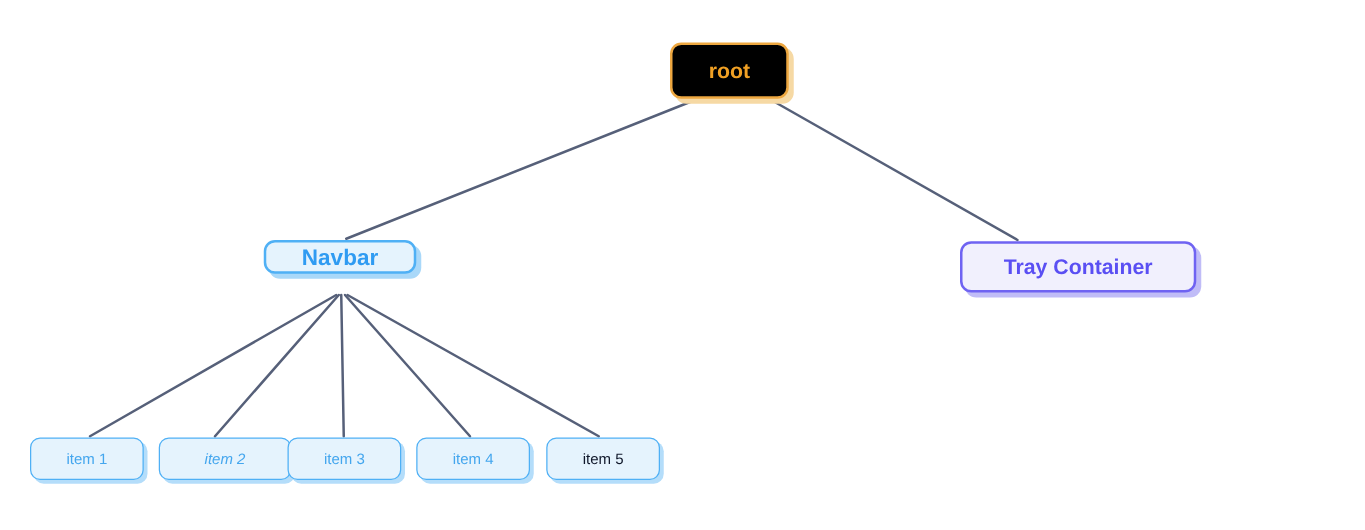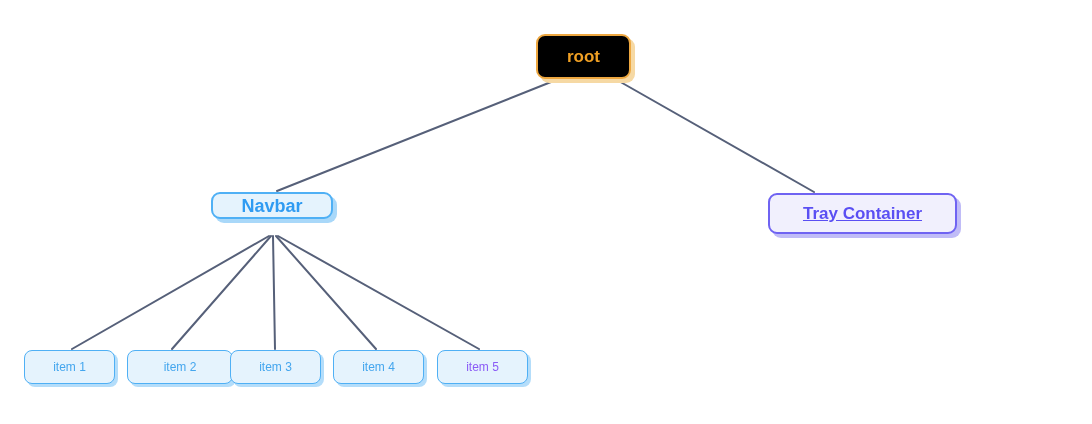--- a/index.html
+++ b/index.html
@@ -82,21 +82,20 @@
     background: #f1f0fd;
     border-color: #6f63f2;
     border-width: 2px;
     border-radius: 9px;
     box-shadow: 4px 4px 0 0 #c0bcf7;
   }
   .node.purple .node-label {
     color: #5a4ff3;
     font-size: 17px;
     font-weight: bold;
-    text-decoration: underline;
   }
 </style>
 </head>
 <body>
 
 <div id="canvas">
 
   <svg id="edge-layer" viewBox="0 0 1092 424" width="1092" height="424" xmlns="http://www.w3.org/2000/svg">
       <line x1="556" y1="80" x2="277" y2="191" stroke="#566079" stroke-width="2" stroke-linecap="round"></line>
       <line x1="617" y1="80" x2="814" y2="192" stroke="#566079" stroke-width="2" stroke-linecap="round"></line>
@@ -113,27 +112,27 @@
       </div>
       <div class="node blue big" style="left: 211px; top: 192px; width: 122px; height: 27px; background: rgb(229, 243, 253); border-color: rgb(79, 176, 245);">
         <span class="node-label" style="color: rgb(47, 155, 242);">Navbar</span>
       </div>
       <div class="node purple" style="left: 768px; top: 193px; width: 189px; height: 41px; background: rgb(241, 240, 253); border-color: rgb(111, 99, 242);">
         <span class="node-label" style="color: rgb(90, 79, 243);">Tray Container</span>
       </div>
       <div class="node blue small" style="left: 24px; top: 350px; width: 91px; height: 34px; background: rgb(229, 243, 253); border-color: rgb(79, 176, 245);">
         <span class="node-label" style="color: rgb(68, 166, 238);">item 1</span>
       </div>
-      <div class="node blue small" style="left: 127px; top: 350px; width: 106px; height: 34px; background: rgb(229, 243, 253); border-color: rgb(79, 176, 245);">
+      <div class="node blue small" style="left: 127px; top: 350px; width: 106px; height: 34px; background: rgb(229, 243, 253); border-color: rgb(79, 176, 245); font-style: italic;">
         <span class="node-label" style="color: rgb(68, 166, 238);">item 2</span>
       </div>
       <div class="node blue small" style="left: 230px; top: 350px; width: 91px; height: 34px; background: rgb(229, 243, 253); border-color: rgb(79, 176, 245);">
         <span class="node-label" style="color: rgb(68, 166, 238);">item 3</span>
       </div>
       <div class="node blue small" style="left: 333px; top: 350px; width: 91px; height: 34px; background: rgb(229, 243, 253); border-color: rgb(79, 176, 245);">
         <span class="node-label" style="color: rgb(68, 166, 238);">item 4</span>
       </div>
       <div class="node blue small" style="left: 437px; top: 350px; width: 91px; height: 34px; background: rgb(229, 243, 253); border-color: rgb(79, 176, 245);">
-        <span class="node-label" style="color: #8b5cf6;">item 5</span>
+        <span class="node-label" style="color: #0f172a;">item 5</span>
       </div>
     </div>
 
 </div>
 
 </body></html>

